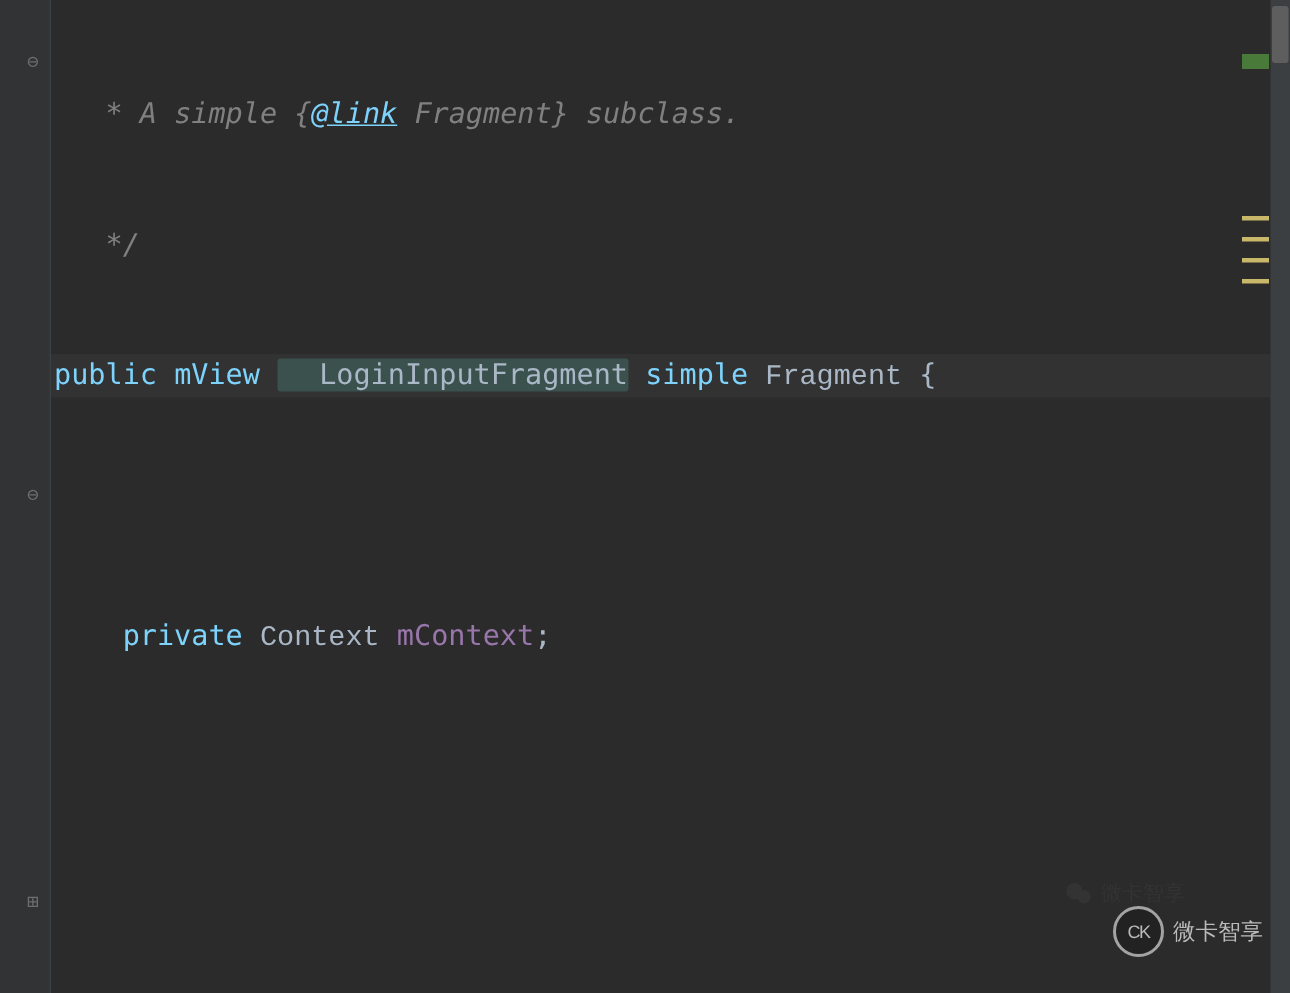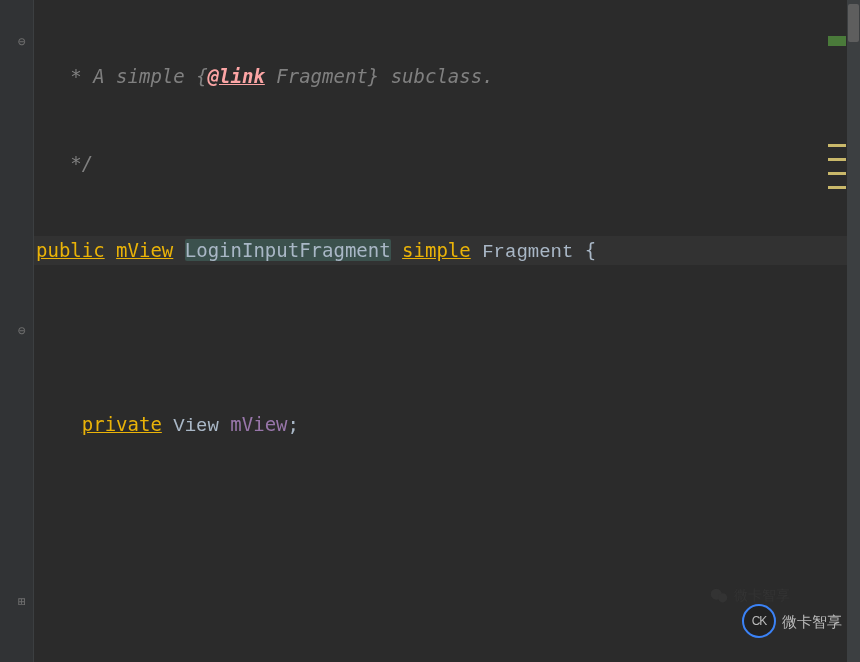--- a/index.html
+++ b/index.html
@@ -61,44 +61,45 @@
     background: #c9b86a;
   }
   .green-marker {
     position: absolute;
     right: 14px;
     width: 18px; height: 10px;
     background: #4a7a3a;
   }
   
   .c-comment { color: #808080; font-style: italic; margin-top: 38px; }
-  .c-doclink { color: #fca5a5; font-style: italic; text-decoration: underline; font-weight: bold; }
-  .c-keyword { color: #eab308; text-decoration: underline; }
+  .c-doclink { color: #7dd3fc; font-style: italic; text-decoration: underline; font-weight: normal; }
+  .c-keyword { color: #7dd3fc; }
   .c-classname { color: #a9b7c6; }
   .c-type { color: #a9b7c6; font-family: Liberation Mono, monospace; }
   .c-field { color: #9876aa; }
   .c-op { color: #a9b7c6; }
   .c-highlight-box {
     background: #3b514d;
     border-radius: 2px;
+    padding-left: 28px;
   }
   .watermark {
     position: absolute;
     right: 18px; bottom: 24px;
     display: flex;
     align-items: center;
     gap: 6px;
     color: #bababa;
     font-family: sans-serif;
     font-size: 15px;
     font-style: normal;
   }
   .wm-logo {
     width: 34px; height: 34px;
-    border: 2px solid #3b82f6;
+    border: 2px solid #a3a3a3;
     border-radius: 50%;
     display: flex; align-items: center; justify-content: center;
     font-size: 12px; letter-spacing: -1px;
     background: rgba(0,0,0,0.2);
   }
   .wechat {
     position: absolute;
     right: 70px; bottom: 52px;
     color: #333;
     font-family: sans-serif;
@@ -116,21 +117,21 @@
     <div class="gutter-icon" style="top:36px;">⊖</div>
     <div class="gutter-icon" style="top:325px;">⊖</div>
     <div class="gutter-icon" style="top:596px;">⊞</div>
   </div>
 
   <div class="code">
     <div class="line"><span class="c-comment">  <span> * A simple {</span></span><span class="c-doclink">@link</span><span class="c-comment"> Fragment} subclass.</span></div>
     <div class="line"><span class="c-comment">  <span> */</span></span></div>
     <div class="line hl-line"><span class="c-keyword">public</span> <span class="c-keyword">mView</span> <span class="c-classname c-highlight-box">LoginInputFragment</span> <span class="c-keyword">simple</span> <span class="c-type">Fragment</span><span class="c-op"> {</span></div>
     <div class="line"></div>
-    <div class="line">    <span class="c-keyword">private</span> <span class="c-type">View</span> <span class="c-field">mView</span><span class="c-op">;</span></div>
+    <div class="line">    <span class="c-keyword">private</span> <span class="c-type">Context</span> <span class="c-field">mContext</span><span class="c-op">;</span></div>
     <div class="line"></div>
     
     
     
     
     
     
     
     
     

